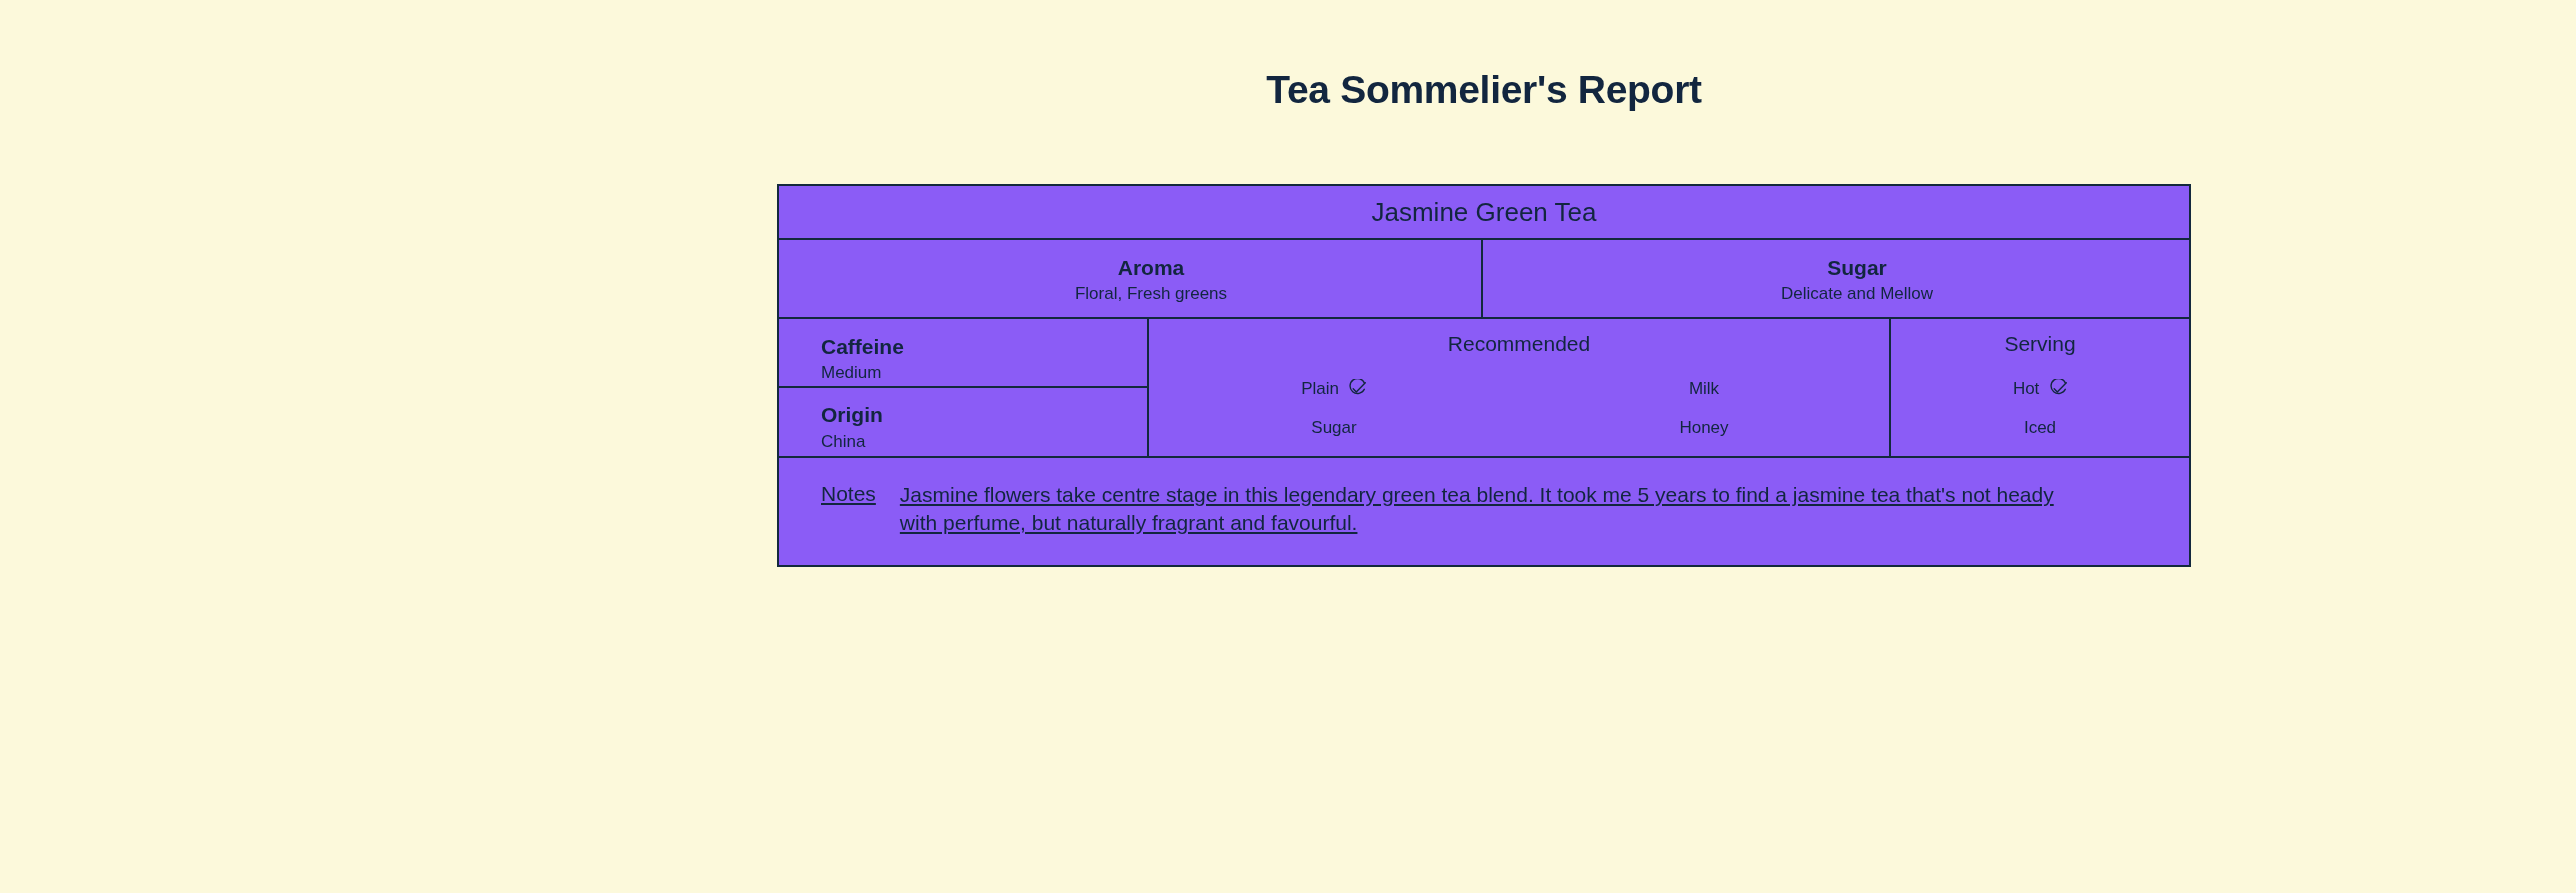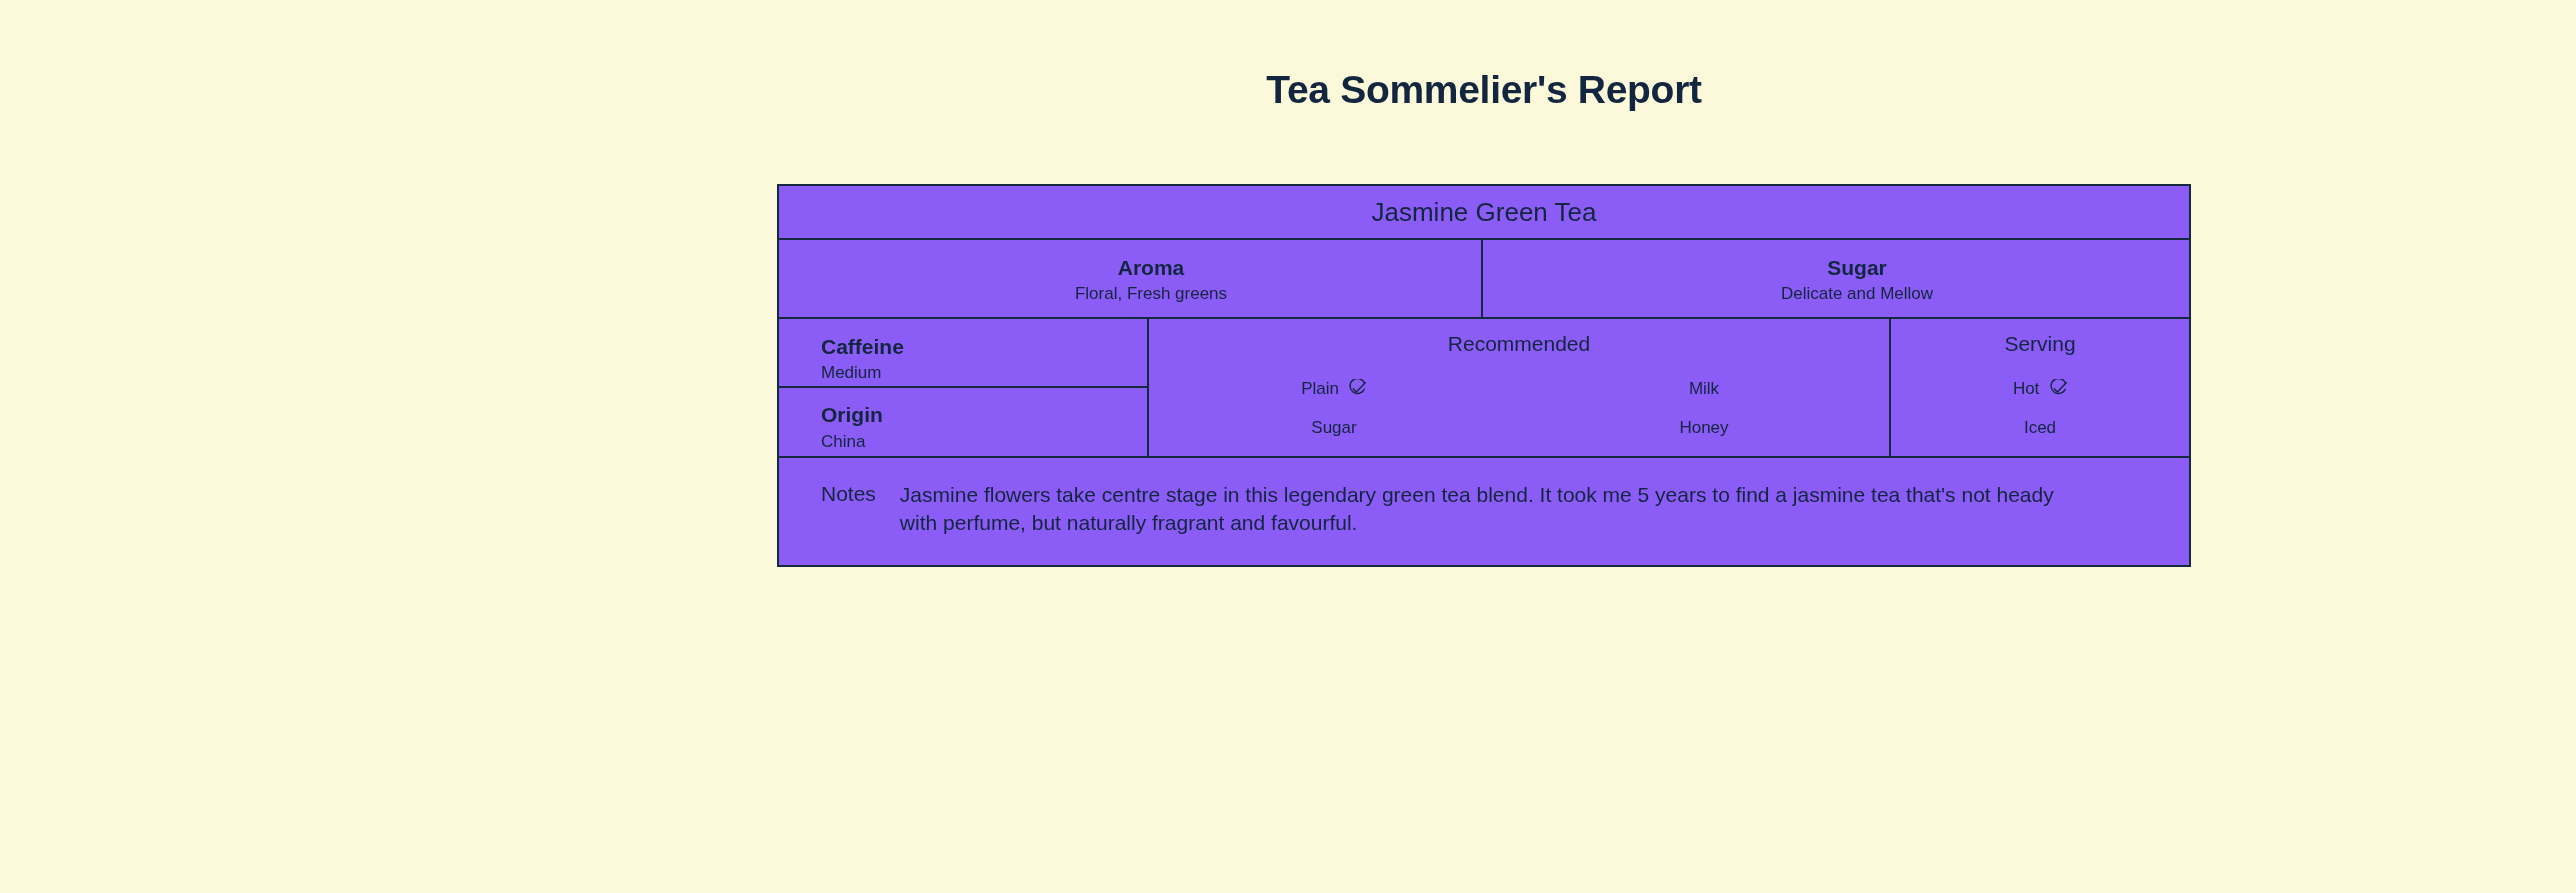--- a/index.html
+++ b/index.html
@@ -170,20 +170,21 @@
   .check-icon svg { display: block; }
 
   
   .notes-row {
     height: 107px;
     box-sizing: border-box;
     padding: 23px 16px 0 42px;
     display: flex;
     align-items: flex-start;
     gap: 24px;
+    text-decoration: underline;
   }
   .notes-label {
     font-size: 21px;
     font-weight: normal;
     line-height: 1.0;
     flex: 0 0 auto;
     color: #12263F;
     white-space: nowrap;
     padding-top: 2.1px;
   }

